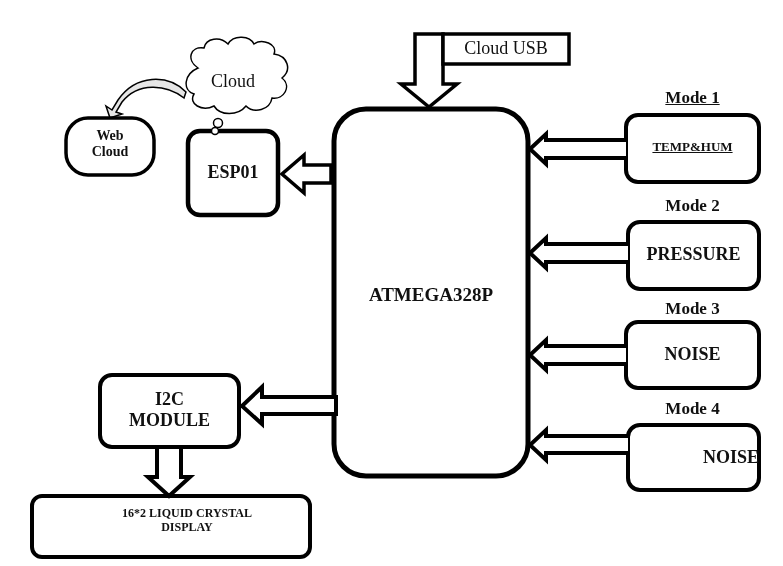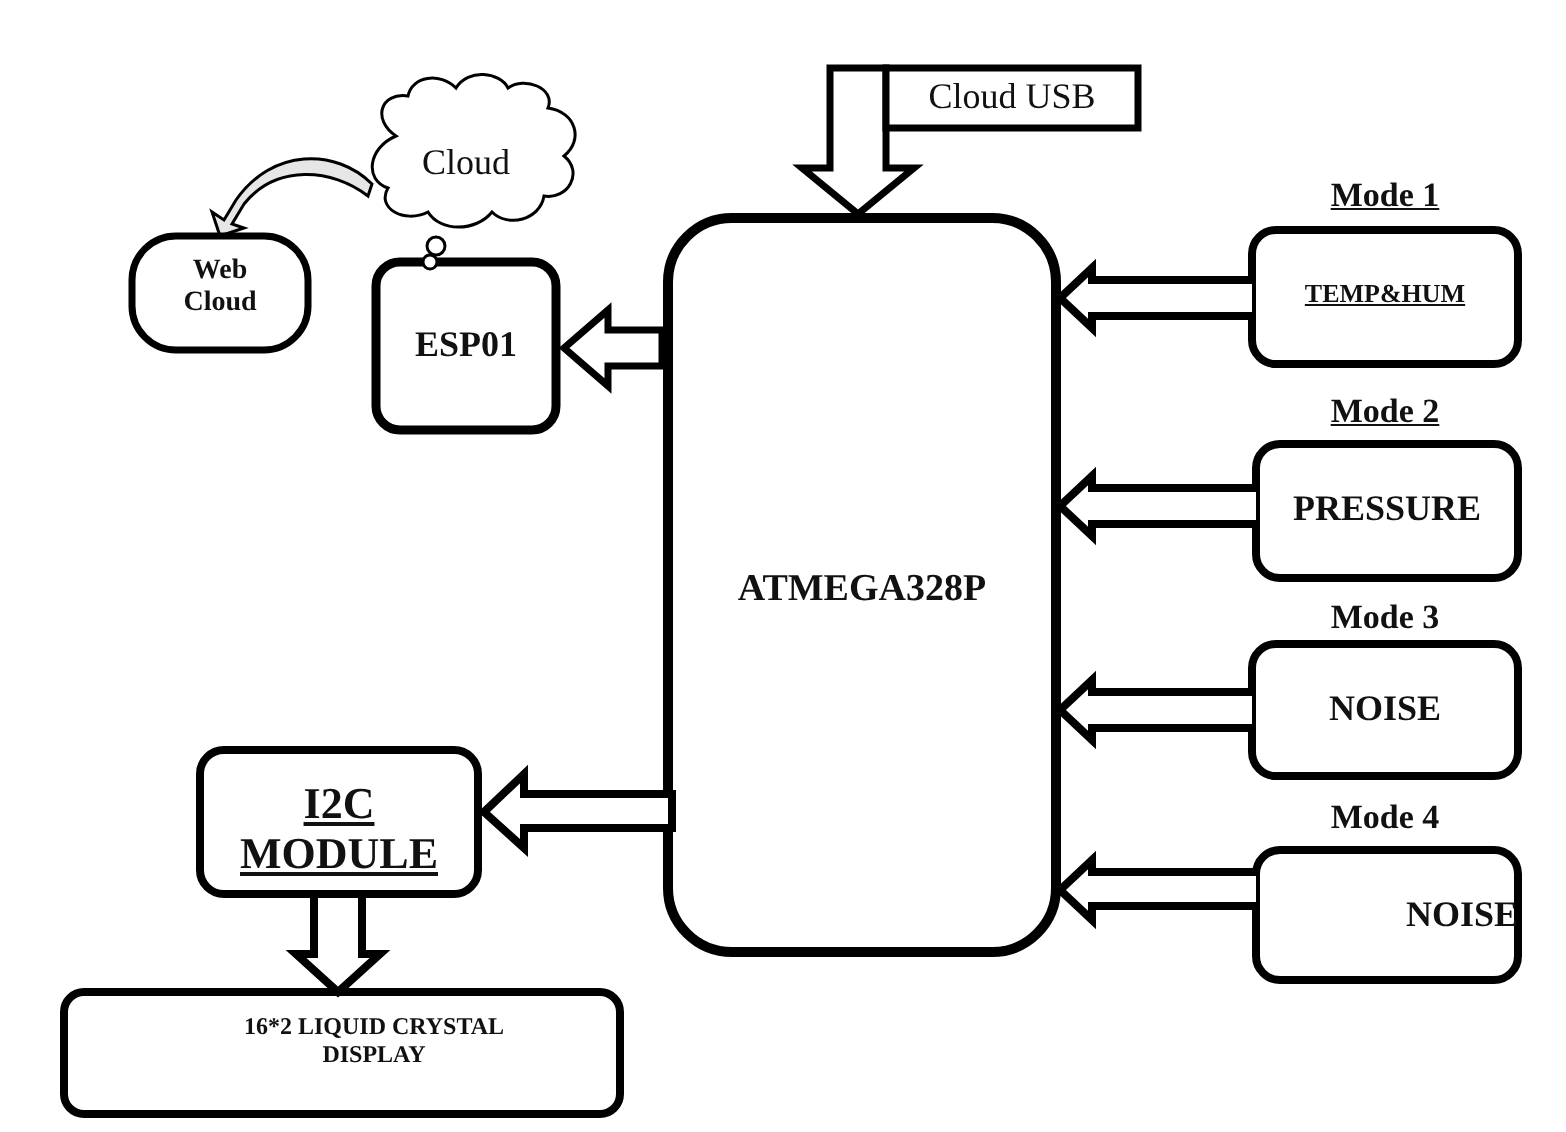--- a/index.html
+++ b/index.html
@@ -53,33 +53,33 @@
 <div class="lbl" style="left:334px;top:284px;width:194px;font-size:19px;">ATMEGA328P</div>
 <div class="lbl" style="left:443px;top:38px;width:126px;font-size:18px;font-weight:normal;">Cloud USB</div>
 <div class="lbl" style="left:188px;top:162px;width:90px;font-size:18px;">ESP01</div>
 <div class="lbl" style="left:200px;top:71px;width:66px;font-size:18px;font-weight:normal;">Cloud</div>
 
 <div class="lbl" style="left:66px;top:128px;width:88px;font-size:14px;">
   <div>Web</div>
   <div>Cloud</div>
 </div>
 
-<div class="lbl" style="left:100px;top:389px;width:139px;font-size:22px;text-decoration:underline;">
+<div class="lbl" style="left:100px;top:389px;width:139px;font-size:18px;">
   <div>I2C</div>
   <div>MODULE</div>
 </div>
 
 <div class="lbl" style="left:48px;top:507px;width:278px;font-size:12px;">
   <div>16*2 LIQUID CRYSTAL</div>
   <div>DISPLAY</div>
 </div>
 
 <div class="lbl" style="left:626px;top:88px;width:133px;font-size:17px;text-decoration:underline;">Mode 1</div>
 <div class="lbl" style="left:626px;top:140px;width:133px;font-size:13px;text-decoration:underline;">TEMP&amp;HUM</div>
 
-<div class="lbl" style="left:626px;top:196px;width:133px;font-size:17px;text-decoration:underline;">Mode 2</div>
+<div class="lbl" style="left:626px;top:196px;width:133px;font-size:17px;">Mode 2</div>
 <div class="lbl" style="left:628px;top:244px;width:131px;font-size:18px;">PRESSURE</div>
 
 <div class="lbl" style="left:626px;top:299px;width:133px;font-size:17px;">Mode 3</div>
 <div class="lbl" style="left:626px;top:344px;width:133px;font-size:18px;">NOISE</div>
 
 <div class="lbl" style="left:626px;top:399px;width:133px;font-size:17px;">Mode 4</div>
 <div class="lbl" style="left:628px;top:447px;width:131px;font-size:18px;text-align:right;">NOISE</div>
 
 </body></html>

